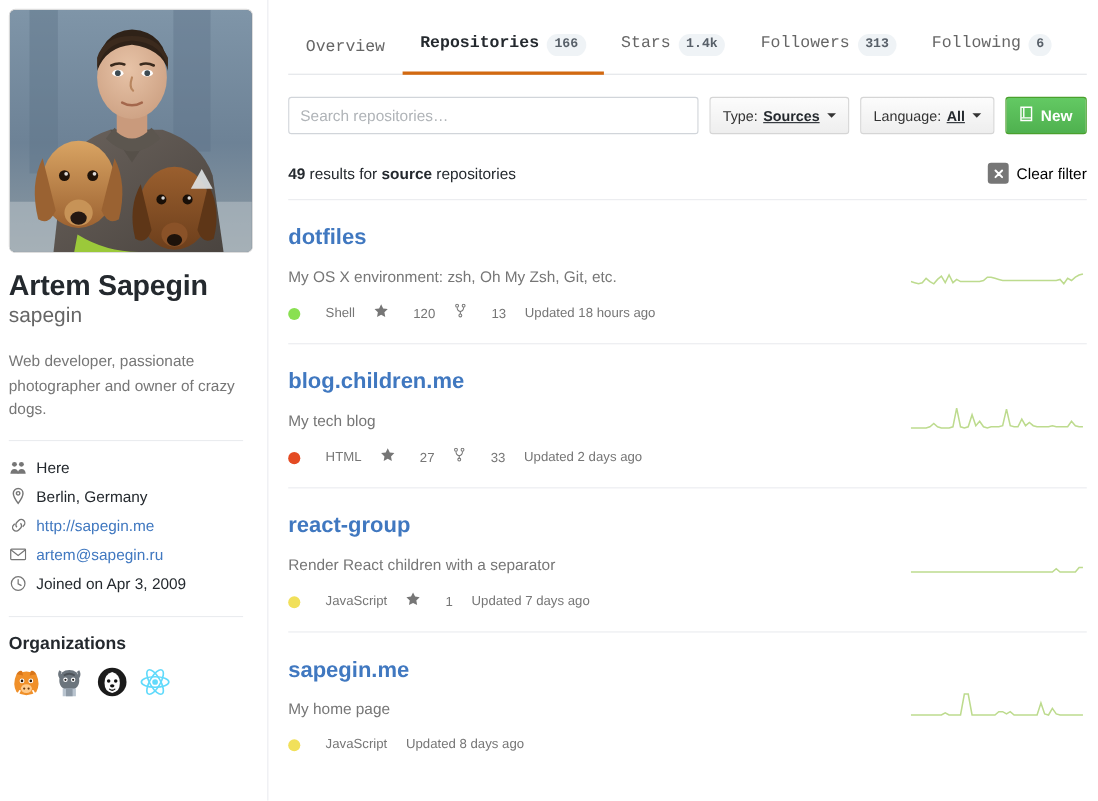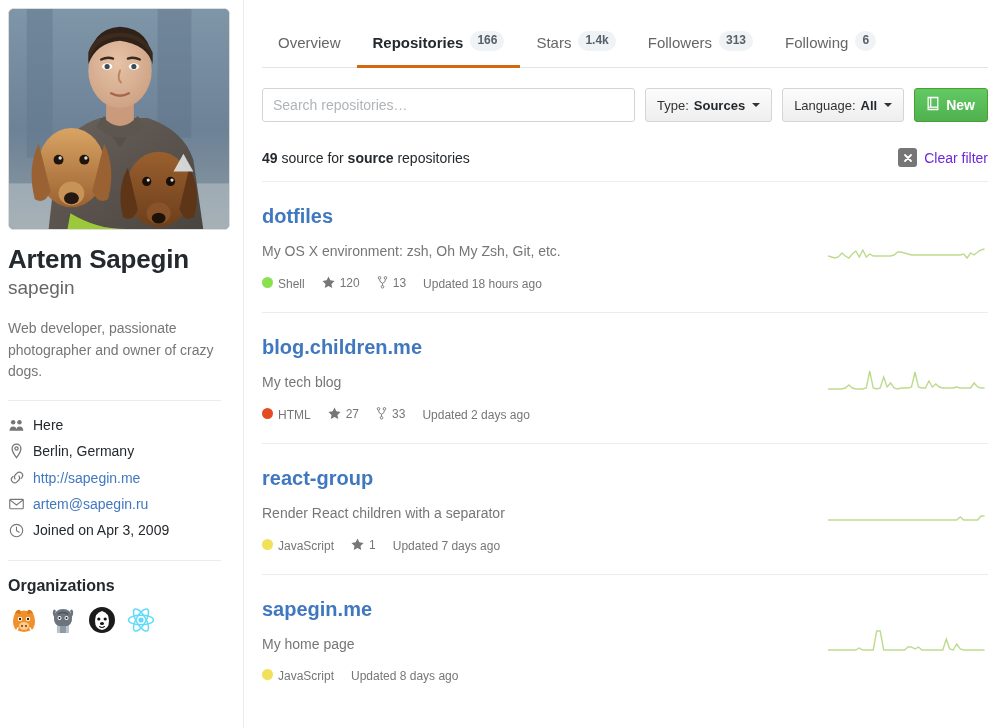--- a/index.html
+++ b/index.html
@@ -95,29 +95,30 @@
   }
 
   .tabs {
     display: flex;
     align-items: flex-end;
     border-bottom: 1px solid #e1e4e8;
     height: 68px;
     padding-left: 0;
   }
   .tab {
-    display: flex; align-items: flex-end;
+    display: flex; align-items: flex-start;
     gap: 7px;
     padding: 0 16px 16px 16px;
     font-size: 15px;
     color: #666;
     text-decoration: none;
     cursor: pointer;
     position: relative;
     white-space: nowrap;
+    font-family: Liberation Mono, monospace;
   }
   .tab.active { color: #24292e; font-weight: bold; }
   .tab.active::after {
     content: "";
     position: absolute;
     left: 0; right: 0; bottom: -1px;
     height: 3px;
     background: #d26911;
   }
   .tab-counter {
@@ -155,21 +156,21 @@
     padding: 0 11px;
     border: 1px solid #d5d5d5;
     border-radius: 3px;
     background: linear-gradient(#fcfcfc, #eee);
     font-size: 13px;
     color: #333;
     cursor: pointer;
     white-space: nowrap;
   }
   .btn-select .lbl-weak { color: #333; }
-  .btn-select .lbl-strong { font-weight: bold; color: #24292e; }
+  .btn-select .lbl-strong { font-weight: bold; color: #24292e; text-decoration: underline; }
   .caret {
     width: 0; height: 0;
     border-left: 4px solid transparent;
     border-right: 4px solid transparent;
     border-top: 4px solid #333;
     margin-left: 2px;
   }
   .btn-new {
     height: 34px;
     display: inline-flex; align-items: center; gap: 6px;
@@ -189,21 +190,21 @@
     align-items: center;
     justify-content: space-between;
     margin-top: 26px;
     padding-bottom: 14px;
     border-bottom: 1px solid #eaecef;
   }
   .results-text { font-size: 14px; color: #24292e; }
   .results-text b { font-weight: bold; }
   .clear-filter {
     display: inline-flex; align-items: center; gap: 7px;
-    font-size: 14px; color: #6d28d9;
+    font-size: 14px; color: #000000;
     text-decoration: none; cursor: pointer;
   }
   .clear-x {
     width: 19px; height: 19px;
     background: #767676;
     border-radius: 3px;
     display: inline-flex; align-items: center; justify-content: center;
   }
 
   .repo-list { margin: 0; padding: 0; list-style: none; }
@@ -230,21 +231,21 @@
     margin-top: 13px;
     line-height: 1.5;
   }
   .repo-meta {
     display: flex;
     align-items: center;
     margin-top: 14px;
     font-size: 12px;
     color: #767676;
   }
-  .meta-chunk { display: inline-flex; align-items: flex-start; gap: 5px; margin-right: 17px; }
+  .meta-chunk { display: inline-flex; align-items: flex-end; gap: 23px; margin-right: 17px; }
   .lang-dot {
     width: 11px; height: 11px;
     border-radius: 50%;
     display: inline-block;
   }
   .repo-spark { flex: 0 0 160px; padding-top: 28px; }
   .repo-spark svg { display: block; }
 </style>
 </head>
 <body>
@@ -485,21 +486,21 @@
               <path d="M1.2 10.4 h8.6"></path>
           </svg>
         </span>
         <span>New</span>
       </button>
     </div>
 
     <div class="results-row">
       <div class="results-text">
         <b>49</b>
-        <span>source for</span>
+        <span>results for</span>
         <b>source</b>
         <span>repositories</span>
       </div>
       <a class="clear-filter" href="#">
         <span class="clear-x">
           <svg width="10" height="10" viewBox="0 0 10 10" stroke="#fff" stroke-width="1.8" stroke-linecap="round">
             <path d="M2 2 L8 8 M8 2 L2 8"></path>
           </svg>
         </span>
         <span>Clear filter</span>

